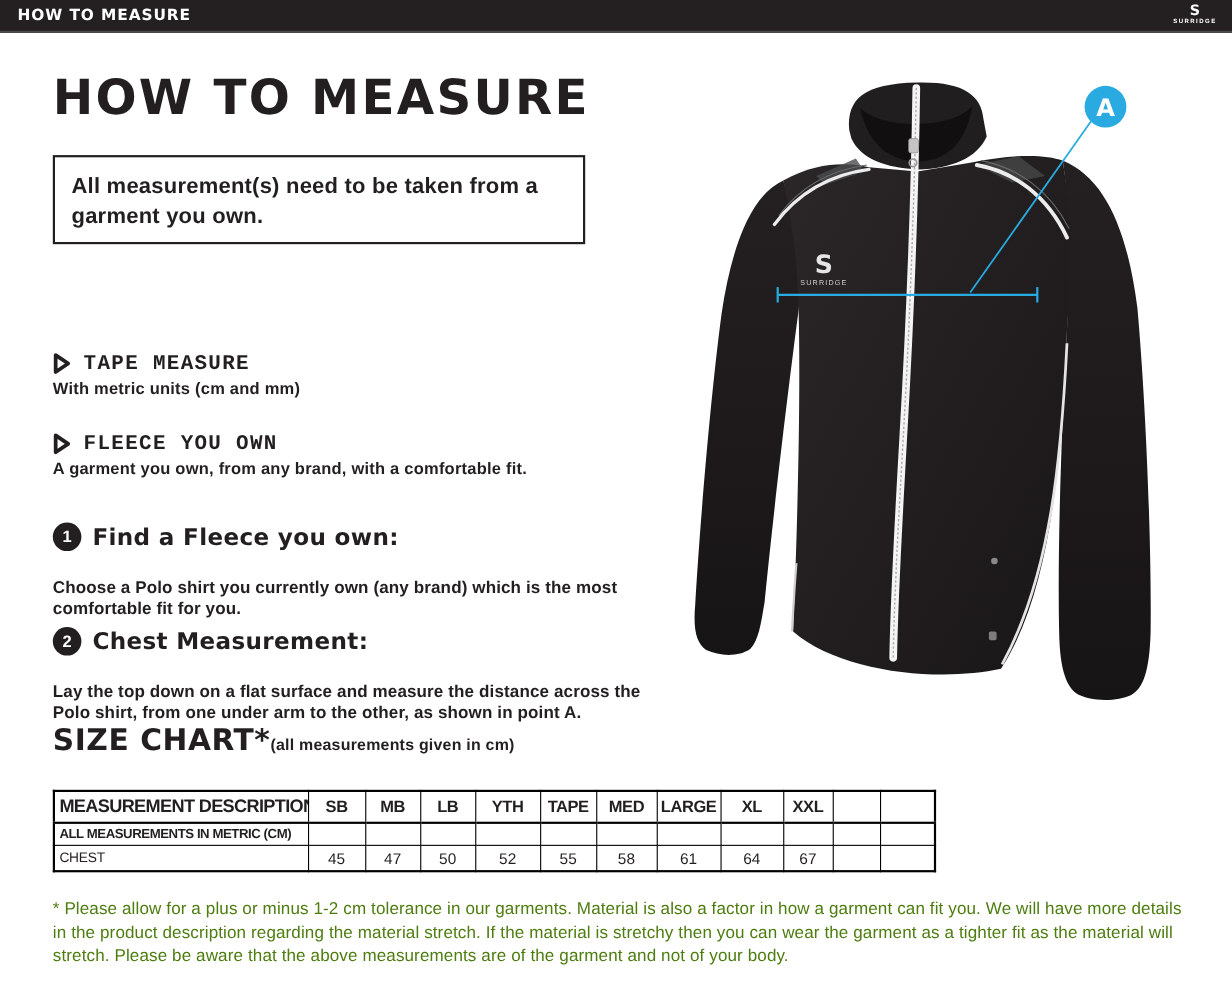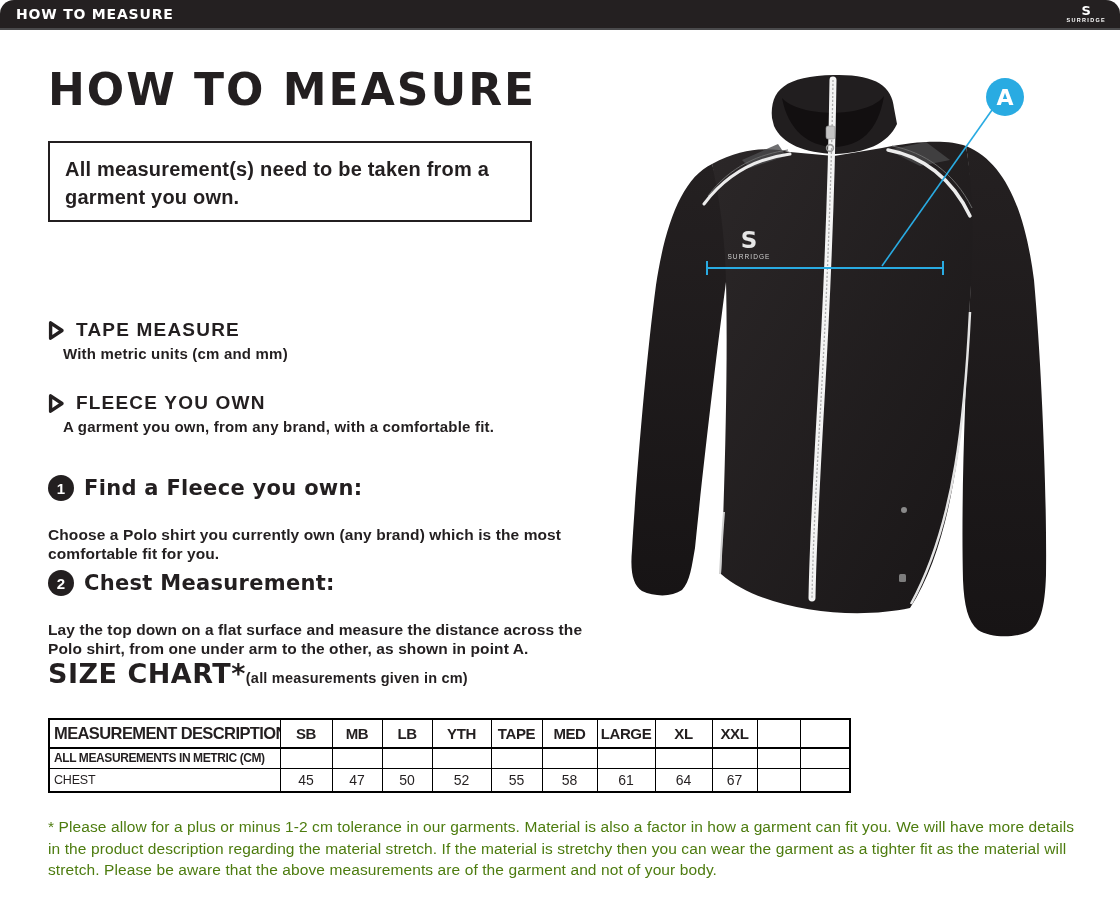--- a/index.html
+++ b/index.html
@@ -5,21 +5,20 @@
   * { margin: 0; padding: 0; box-sizing: border-box; }
   html,body { background:#fff; }
   #page {
     position: relative;
     width: 1120px;
     height: 912px;
     background: #ffffff;
     font-family: "Liberation Sans", sans-serif;
     color: #231f20;
     overflow: hidden;
-    border-radius: 14px;
   }
 
   
   .topbar {
     position: absolute; left:0; top:0; width:1120px; height:30px;
     background:#242021;
     border-bottom:2px solid #4a4a4c;
     display:flex; align-items:center; justify-content:space-between;
     padding:0 14px 0 16px;
   }
@@ -51,24 +50,24 @@
 
   .h2 {
     position:absolute; left:48px; top:253px;
     font-family:"DejaVu Sans", sans-serif; font-weight:bold;
     font-size:26px; letter-spacing:1px;
   }
 
   .need-item { position:absolute; left:48px; width:560px; }
   .need-head { display:flex; align-items:center; gap:11px; }
   .need-title {
-    font-family:Liberation Sans, sans-serif; font-weight:bold;
+    font-family:Liberation Mono, monospace; font-weight:bold;
     font-size:19px; letter-spacing:1.2px;
   }
-  .need-desc { font-size:15px; font-weight:bold; margin-top:4px; letter-spacing:.2px;margin-left:15px; }
+  .need-desc { font-size:15px; font-weight:bold; margin-top:4px; letter-spacing:.2px; }
   #need-0 { top:319px; }
   #need-1 { top:392px; }
 
   .step-item { position:absolute; left:48px; width:548px; }
   .step-head { display:flex; align-items:center; gap:10px; }
   .step-badge {
     width:26px; height:26px; border-radius:50%; background:#231f20;
     color:#fff; font-weight:bold; font-size:15px;
     display:flex; align-items:center; justify-content:center; flex:0 0 26px;
   }

